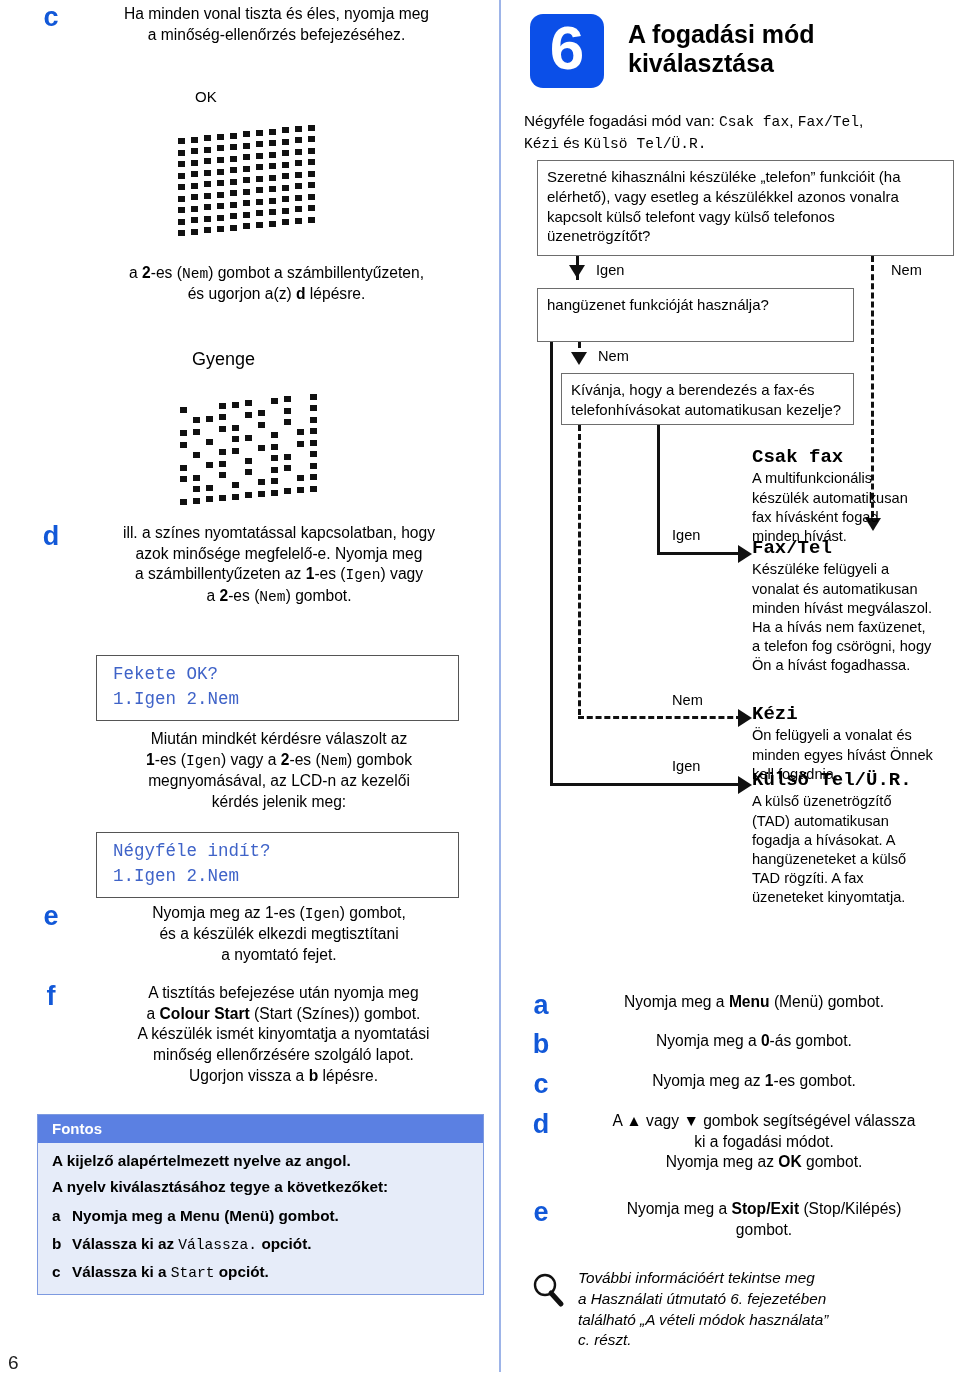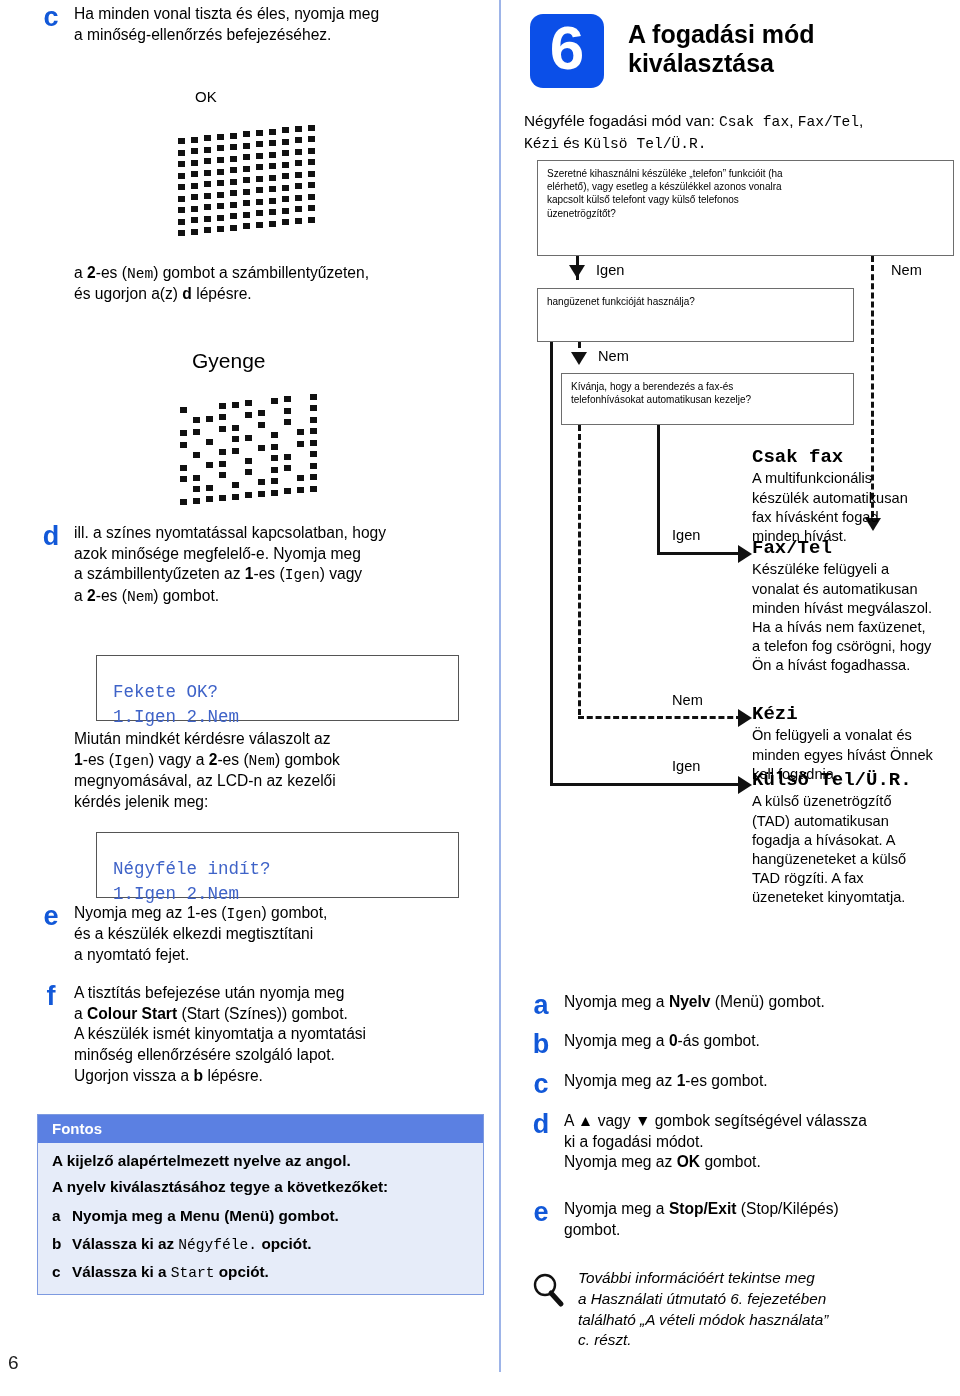--- a/index.html
+++ b/index.html
@@ -19,31 +19,31 @@
   .col-right{position:absolute;left:500px;top:0;width:460px;height:1396px;}
   .divider{position:absolute;left:499px;top:0;width:2px;height:1372px;background:#9db4e8;}
 
   
   .step{position:absolute;display:flex;}
   .step-letter{
     color:#1258d8;font-weight:bold;font-size:27px;line-height:1;
     width:46px;flex:none;text-align:center;font-family:"Liberation Sans",sans-serif;
   }
   .step-body{font-size:15.6px;line-height:1.33;}
-  .step-body p{margin:0;}
+  .step-body p{margin:0;text-align:center;}
   b{font-weight:bold;}
   .mono{font-family:"Liberation Mono",monospace;font-size:14.6px;letter-spacing:0px;}
   .dots{position:absolute;}
   .dot{position:absolute;background:#111;width:7px;height:6px;}
 
   
   .lcd{
     position:absolute;border:1px solid #555;background:#fff;
     color:#3f63c8;font-family:"Liberation Mono",monospace;
-    font-size:17.5px;line-height:1.45;padding:24px 16px;box-sizing:border-box;
+    font-size:17.5px;line-height:1.45;padding:6px 16px;box-sizing:border-box;
   }
 
   
   .fontos{position:absolute;border:1px solid #7d9ae0;box-sizing:border-box;}
   .fontos-head{
     background:#5b80e2;color:#fff;font-weight:bold;font-size:15px;
     padding:5px 14px 6px 14px;
   }
   .fontos-body{background:#e6ecf9;padding:8px 14px 11px 14px;font-size:15.3px;font-weight:bold;line-height:1.35;}
   .fontos-body .intro{margin:0 0 9px 0;}
@@ -61,21 +61,21 @@
   .badge span{position:relative;top:-3px;}
   .chapter-title{
     position:absolute;left:128px;top:20px;width:320px;
     font-size:25px;font-weight:bold;line-height:1.17;
   }
   .intro-text{position:absolute;left:24px;top:110px;width:430px;font-size:15.4px;line-height:1.4;}
 
   
   .fbox{
     position:absolute;border:1px solid #6d6d6d;background:#fff;box-sizing:border-box;
-    font-size:10px;line-height:1.32;padding:6px 8px 6px 9px;
+    font-size:15px;line-height:1.32;padding:6px 8px 6px 9px;
   }
   .flabel{position:absolute;font-size:14.6px;}
   .fline{position:absolute;background:#111;}
   .fdash-v{position:absolute;width:0;border-left:3px dashed #111;}
   .fdash-h{position:absolute;height:0;border-top:3px dashed #111;}
   .arrow-down{
     position:absolute;width:0;height:0;
     border-left:8px solid transparent;border-right:8px solid transparent;
     border-top:13px solid #111;
   }
@@ -219,21 +219,21 @@
       </div>
 
     <div class="step" style="left:28px;top:263px;width:465px;">
       <div class="step-letter"></div>
       <div class="step-body" style="width:405px;">
         <p><span>a </span><b>2</b><span>-es (</span><span class="mono">Nem</span><span>) gombot a számbillentyűzeten,</span></p>
         <p><span>és ugorjon a(z) </span><b>d</b><span> lépésre.</span></p>
       </div>
     </div>
 
-    <div style="position:absolute;left:192px;top:349px;font-size:21px;">Gyenge</div>
+    <div style="position:absolute;left:192px;top:349px;font-size:18px;">Gyenge</div>
 
     <div class="dots" id="sample-poor" style="left:180px;top:395px;width:152px;height:110px;">
         <div class="dot" style="left: 0px; top: 12px;"></div>
         <div class="dot" style="left: 39px; top: 7.9px;"></div>
         <div class="dot" style="left: 52px; top: 6.6px;"></div>
         <div class="dot" style="left: 65px; top: 5.3px;"></div>
         <div class="dot" style="left: 91px; top: 2.5px;"></div>
         <div class="dot" style="left: 104px; top: 1.2px;"></div>
         <div class="dot" style="left: 130px; top: -1.5px;"></div>
         <div class="dot" style="left: 13px; top: 22.1px;"></div>
@@ -352,21 +352,21 @@
       <div class="fontos-head">Fontos</div>
       <div class="fontos-body">
         <p class="intro">A kijelző alapértelmezett nyelve az angol.</p>
         <p class="intro" style="margin-top:-4px;">A nyelv kiválasztásához tegye a következőket:</p>
         <div class="fontos-item">
           <div class="ltr">a</div>
           <div class="txt"><span>Nyomja meg a Menu (Menü) gombot.</span><span class="mono"></span><span></span></div>
         </div>
         <div class="fontos-item">
           <div class="ltr">b</div>
-          <div class="txt"><span>Válassza ki az </span><span class="mono" style="font-weight:normal;">Négyféle.</span><span> opciót.</span></div>
+          <div class="txt"><span>Válassza ki az </span><span class="mono" style="font-weight:normal;">Válassza.</span><span> opciót.</span></div>
         </div>
         <div class="fontos-item" style="margin-bottom:0;">
           <div class="ltr">c</div>
           <div class="txt"><span>Válassza ki a </span><span class="mono" style="font-weight:normal;">Start</span><span> opciót.</span></div>
         </div>
       </div>
     </div>
 
     <div class="pagenum">6</div>
   </div>
@@ -469,21 +469,21 @@
         <div>fogadja a hívásokat. A</div>
         <div>hangüzeneteket a külső</div>
         <div>TAD rögzíti. A fax</div>
         <div>üzeneteket kinyomtatja.</div>
       </div>
     </div>
 
     <div class="step" style="left:18px;top:992px;width:440px;">
       <div class="step-letter">a</div>
       <div class="step-body" style="width:380px;">
-        <p><span>Nyomja meg a </span><b>Nyelv</b><span> (Menü) gombot.</span></p>
+        <p><span>Nyomja meg a </span><b>Menu</b><span> (Menü) gombot.</span></p>
       </div>
     </div>
 
     <div class="step" style="left:18px;top:1031px;width:440px;">
       <div class="step-letter">b</div>
       <div class="step-body" style="width:380px;">
         <p><span>Nyomja meg a </span><b>0</b><span>-ás gombot.</span></p>
       </div>
     </div>
 

